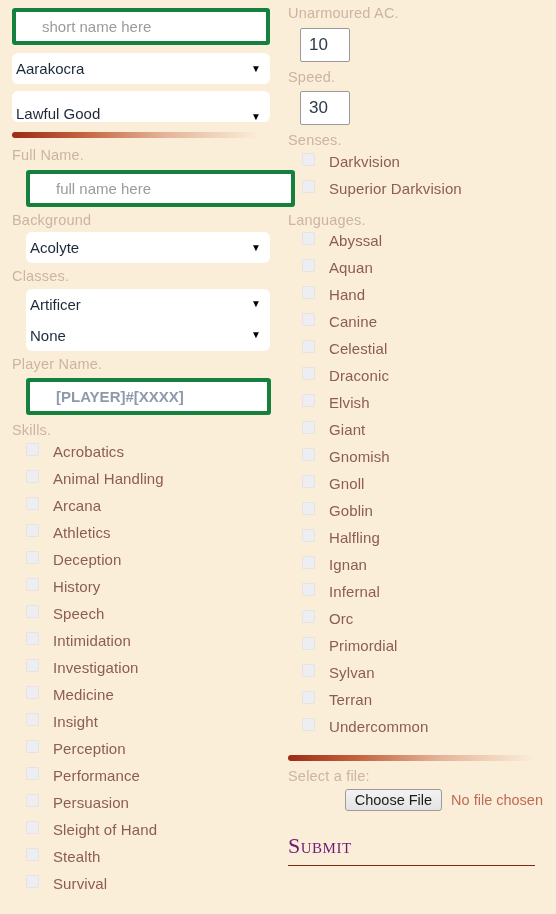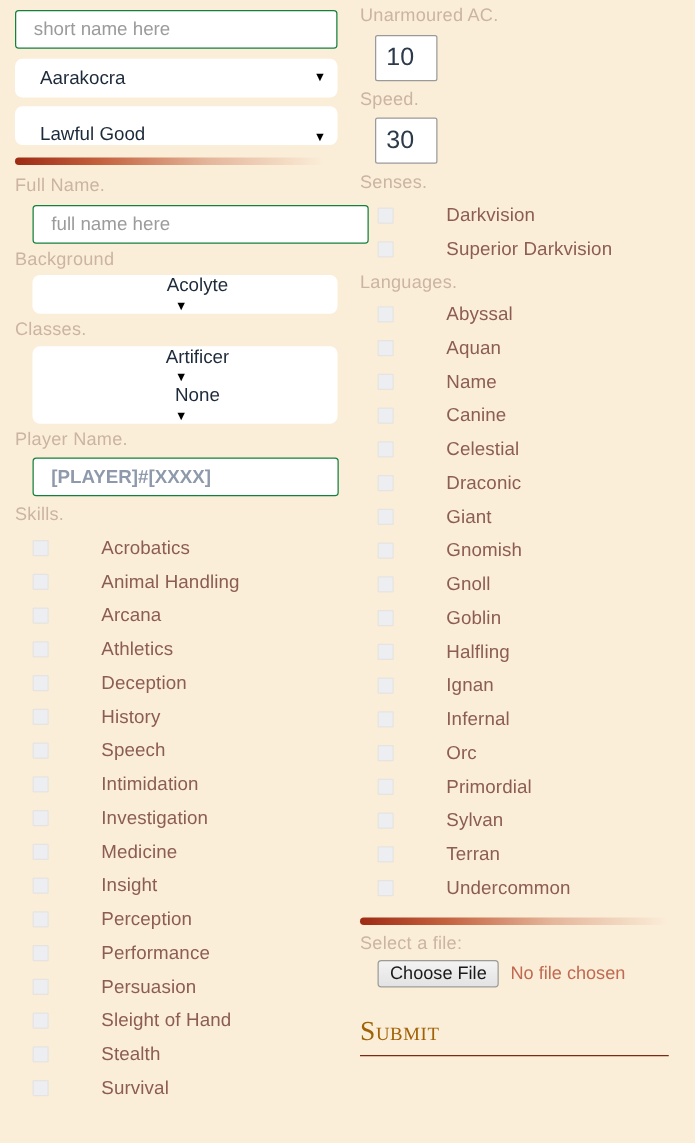--- a/index.html
+++ b/index.html
@@ -39,26 +39,26 @@
     line-height: 1.35;
     margin: 4px 0 2px 12px;
     font-weight: 400;
   }
   .col-right .field-label { margin-left: 8px; }
 
   
   .text-input {
     display: block;
     background: #ffffff;
-    border: 1px solid #15803d;
+    border: 4px solid #15803d;
     border-radius: 3px;
     color: #6b7a8f;
     font-family: "Liberation Sans", sans-serif;
     font-size: 15px;
-    padding: 6px 14px;
+    padding: 6px 26px;
     outline: none;
   }
   .short-name {
     width: 258px;
     margin: 8px 0 8px 12px;
     color: #8b8b8b;
   }
   .full-name {
     width: 269px;
     margin: 4px 0 4px 26px;
@@ -69,43 +69,43 @@
     color: #8e9aab;
     font-weight: bold;
   }
   .num-input {
     width: 50px;
     margin: 4px 0 6px 20px;
     padding: 6px 8px;
     color: #2d3a4a;
     border: 1px solid #9a9a9a;
     border-radius: 2px;
-    font-size: 20px;
+    font-size: 17px;
   }
   .text-input::placeholder { color: #9b9b9b; opacity: 1; }
 
   
   .sel {
     position: relative;
     background: #ffffff;
     margin-left: 12px;
     height: 31px;
     display: flex;
     align-items: center;
   }
   .sel-race   { width: 258px; border-radius: 6px; margin-top: 2px; }
   .sel-align  { width: 258px; border-radius: 6px; margin-top: 7px; align-items: flex-end; }
-  .sel-indent { margin-left: 26px; width: 244px; flex-direction: column; }
+  .sel-indent { margin-left: 26px; width: 244px; }
   .sel-bg     { border-radius: 6px; margin-top: 1px; }
   .sel-class-first { border-radius: 6px 6px 0 0; margin-top: 1px; }
   .sel-class-second{ border-radius: 0 0 6px 6px; }
   .sel-text {
     color: #1d2a3a;
     font-size: 15px;
-    padding-left: 20px;
+    padding-left: 4px;
     flex: 1;
     white-space: nowrap;
     overflow: hidden;
   }
   .sel-arrow {
     width: 22px;
     text-align: center;
     color: #000;
     font-size: 10px;
     line-height: 1;
@@ -118,24 +118,23 @@
     height: 6px;
     border-radius: 3px;
     background: linear-gradient(to right, #9e2a14 0%, #c4623f 28%, #e4b59a 62%, #fbeed9 100%);
     margin: 10px 10px 8px 12px;
   }
   .col-right .divider { margin: 10px 8px 6px 8px; }
 
   
   .chk-row {
     display: flex;
-    align-items: center;
+    align-items: flex-start;
     height: 27px;
     margin-left: 26px;
-    gap: 28px;
   }
   .col-right .chk-row { margin-left: 22px; }
   .chk-box {
     width: 13px; height: 13px;
     background: #eceef1;
     border: 1px solid #e6e3e0;
     border-radius: 1px;
     flex: 0 0 13px;
   }
   .chk-label {
@@ -144,40 +143,41 @@
     font-size: 15px;
     letter-spacing: .1px;
     white-space: nowrap;
   }
 
   
   .file-row {
     display: flex;
     align-items: center;
     margin: 2px 0 0 22px;
+    justify-content: flex-end;
   }
   .file-btn {
     background: linear-gradient(#f3f3f3, #e3e3e3);
     border: 1px solid #9b9b9b;
     border-radius: 3px;
     color: #1a1a1a;
     font-size: 14.5px;
     padding: 2px 9px;
     font-family: "Liberation Sans", sans-serif;
   }
   .file-status {
     margin-left: 9px;
     color: #c06a52;
     font-size: 14.5px;
   }
 
   
   .submit-head {
     margin: 22px 8px 0 8px;
-    color: #a16207;
+    color: #701a75;
     font-family: "Liberation Serif", serif;
     font-size: 22px;
     font-variant: small-caps;
     letter-spacing: .5px;
     padding-bottom: 6px;
     border-bottom: 1px solid #7a2a16;
   }
 </style>
 </head>
 <body>
@@ -320,33 +320,37 @@
         <div class="chk-row">
           <span class="chk-box"></span>
           <span class="chk-label">Abyssal</span>
         </div>
         <div class="chk-row">
           <span class="chk-box"></span>
           <span class="chk-label">Aquan</span>
         </div>
         <div class="chk-row">
           <span class="chk-box"></span>
-          <span class="chk-label">Name</span>
+          <span class="chk-label">Hand</span>
         </div>
         <div class="chk-row">
           <span class="chk-box"></span>
           <span class="chk-label">Canine</span>
         </div>
         <div class="chk-row">
           <span class="chk-box"></span>
           <span class="chk-label">Celestial</span>
         </div>
         <div class="chk-row">
           <span class="chk-box"></span>
           <span class="chk-label">Draconic</span>
+        </div>
+        <div class="chk-row">
+          <span class="chk-box"></span>
+          <span class="chk-label">Elvish</span>
         </div>
         <div class="chk-row">
           <span class="chk-box"></span>
           <span class="chk-label">Giant</span>
         </div>
         <div class="chk-row">
           <span class="chk-box"></span>
           <span class="chk-label">Gnomish</span>
         </div>
         <div class="chk-row">

